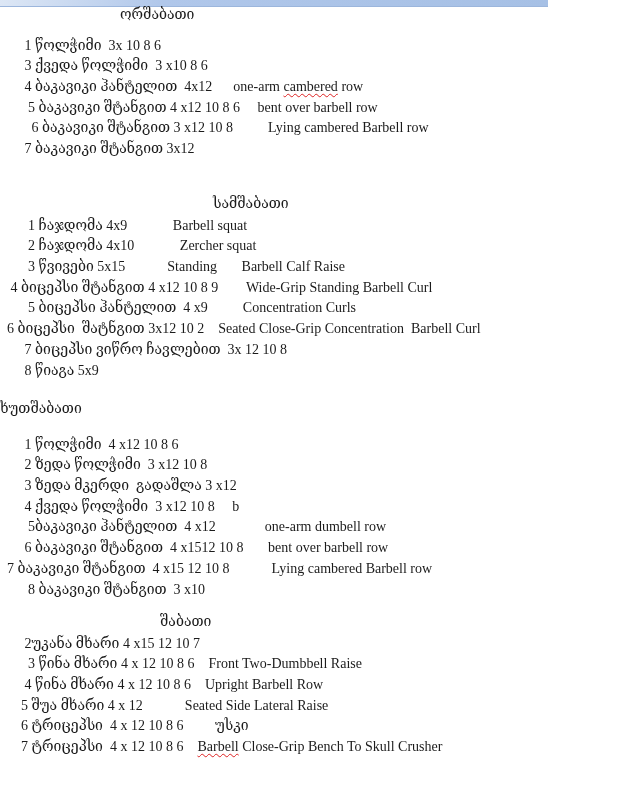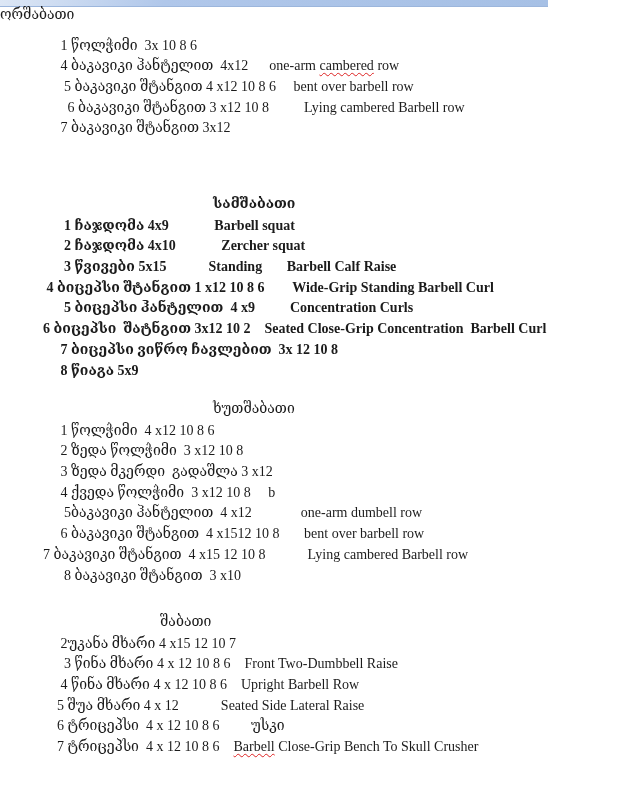--- a/index.html
+++ b/index.html
@@ -16,32 +16,32 @@
   .top-edge {
     position: absolute;
     top: 0; left: 0;
     width: 548px; height: 6px;
     background: linear-gradient(105deg, #dde7f5 0%, #b0c7ea 30%, #a6c0e5 100%);
     border-bottom: 1px solid #9cb6dc;
   }
   .page { position: absolute; top: 0; left: 0; width: 640px; height: 809px; }
   .section { position: absolute; left: 0; width: 100%; }
   #sec0 { top: 5px; }
-  #sec1 { top: 194px; font-weight: bold; }
+  #sec1 { top: 194px; }
   #sec2 { top: 399px; }
   #sec3 { top: 612px; }
   .hdr {
     height: 20.7px; line-height: 20.7px;
     white-space: pre;
   }
-  #sec0 .hdr { margin-bottom: 10px; }
+  #sec0 .hdr { padding-left: 120px; margin-bottom: 10px; }
   #sec1 .hdr { padding-left: 213px; margin-bottom: 1px; }
-  #sec2 .hdr { padding-left: 213px; margin-bottom: 1px; }
+  #sec2 .hdr { margin-bottom: 15px; }
   #sec3 .hdr { padding-left: 160px; margin-bottom: 1px; }
-  .lines { padding-left: 36px; }
+  .lines { }
   .line {
     height: 20.7px; line-height: 20.7px;
     white-space: pre;
   }
   .spell-err {
     text-decoration: underline wavy #dd2222;
     text-decoration-thickness: 1px;
     text-decoration-skip-ink: none;
     text-underline-offset: 2px;
   }
@@ -57,34 +57,35 @@
 <body>
 
 <div class="top-edge"></div>
 
 <div class="page">
 
   <div class="section" id="sec0">
     <div class="hdr">ორშაბათი</div>
     <div class="lines">
         <div class="line"><span>       1 წოლჭიმი  3x 10 8 6</span></div>
+        <div class="line"><span>       3 ქვედა წოლჭიმი  3 x10 8 6</span></div>
         <div class="line"><span>       4 ბაკავიკი ჰანტელით  4x12      one-arm </span><span class="spell-err">cambered</span><span> row</span></div>
         <div class="line"><span>        5 ბაკავიკი შტანგით 4 x12 10 8 6     bent over barbell row</span></div>
         <div class="line"><span>         6 ბაკავიკი შტანგით 3 x12 10 8          Lying cambered Barbell row</span></div>
         <div class="line"><span>       7 ბაკავიკი შტანგით 3x12</span></div>
       </div>
   </div>
 
   <div class="section" id="sec1">
     <div class="hdr">სამშაბათი</div>
     <div class="lines">
         <div class="line"><span>        1 ჩაჯდომა 4x9             Barbell squat</span></div>
         <div class="line"><span>        2 ჩაჯდომა 4x10             Zercher squat</span></div>
         <div class="line"><span>        3 წვივები 5x15            Standing       Barbell Calf Raise</span></div>
-        <div class="line"><span>   4 ბიცეპსი შტანგით 1 x12 10 8 6        Wide-Grip Standing Barbell Curl</span></div>
+        <div class="line"><span>   4 ბიცეპსი შტანგით 4 x12 10 8 9        Wide-Grip Standing Barbell Curl</span></div>
         <div class="line"><span>        5 ბიცეპსი ჰანტელით  4 x9          Concentration Curls</span></div>
         <div class="line"><span>  6 ბიცეპსი  შატნგით 3x12 10 2    Seated Close-Grip Concentration  Barbell Curl</span></div>
         <div class="line"><span>       7 ბიცეპსი ვიწრო ჩავლებით  3x 12 10 8</span></div>
         <div class="line"><span>       8 წიაგა 5x9</span></div>
       </div>
   </div>
 
   <div class="section" id="sec2">
     <div class="hdr">ხუთშაბათი</div>
     <div class="lines">

